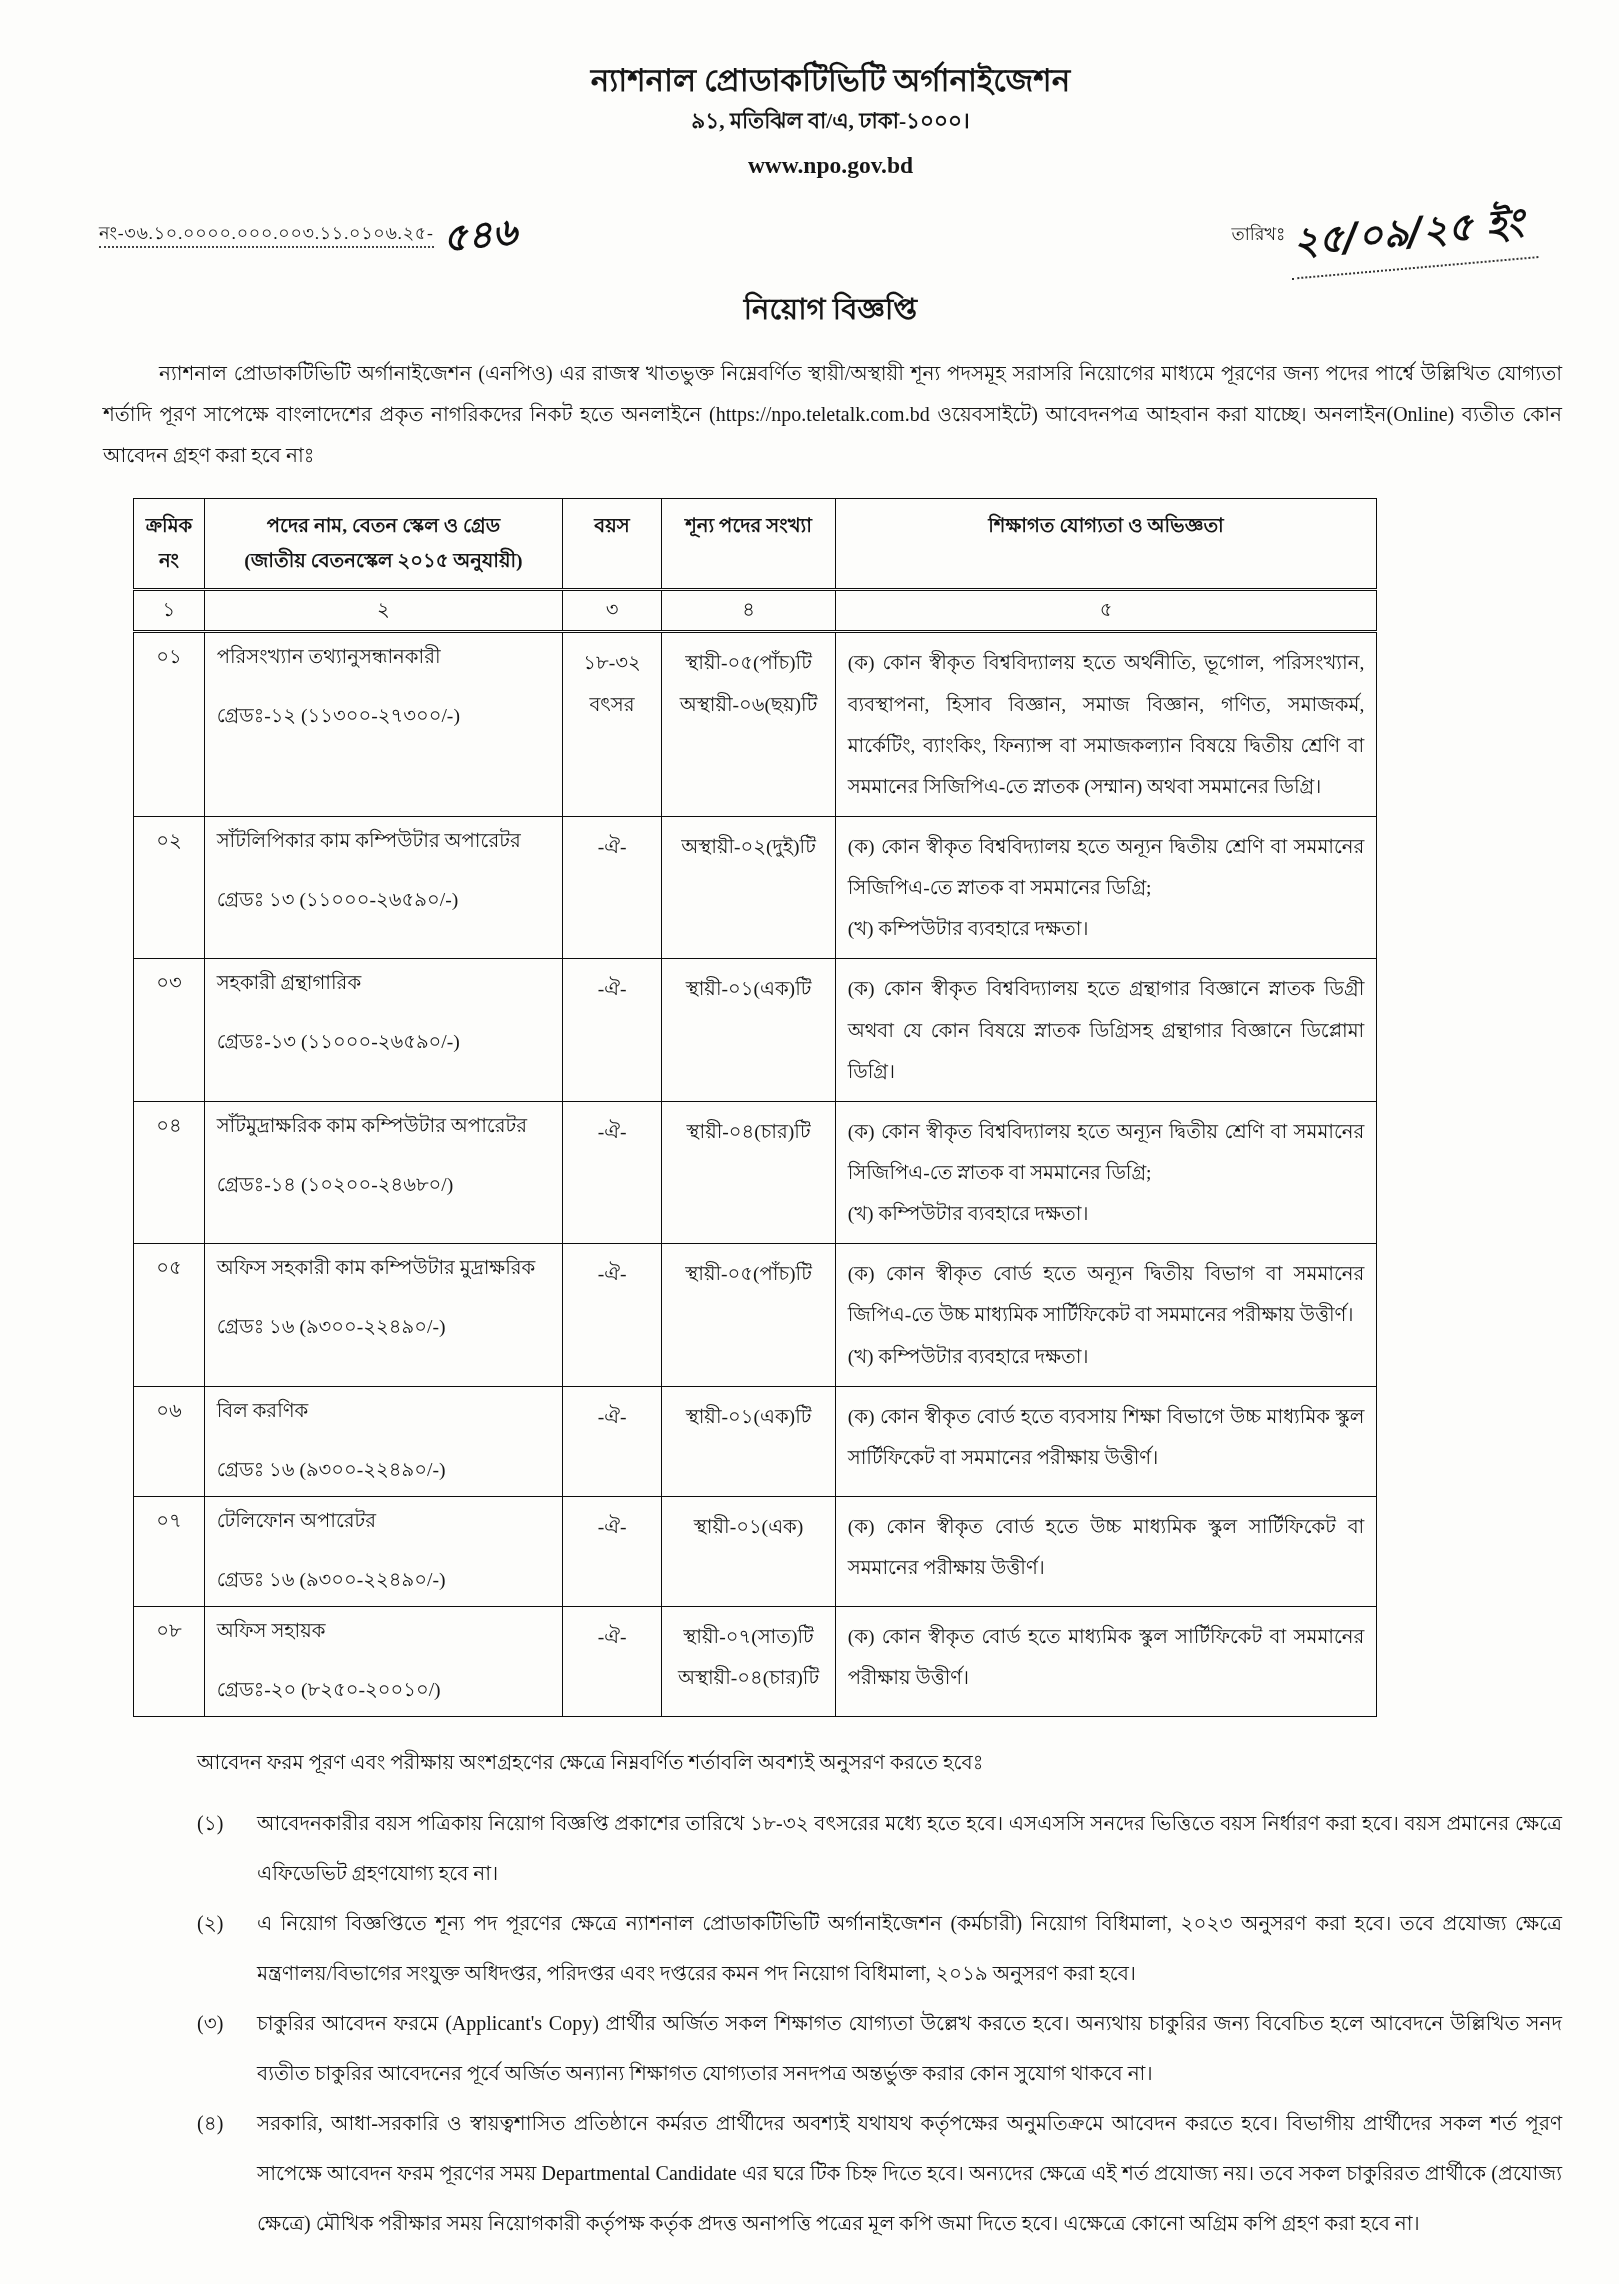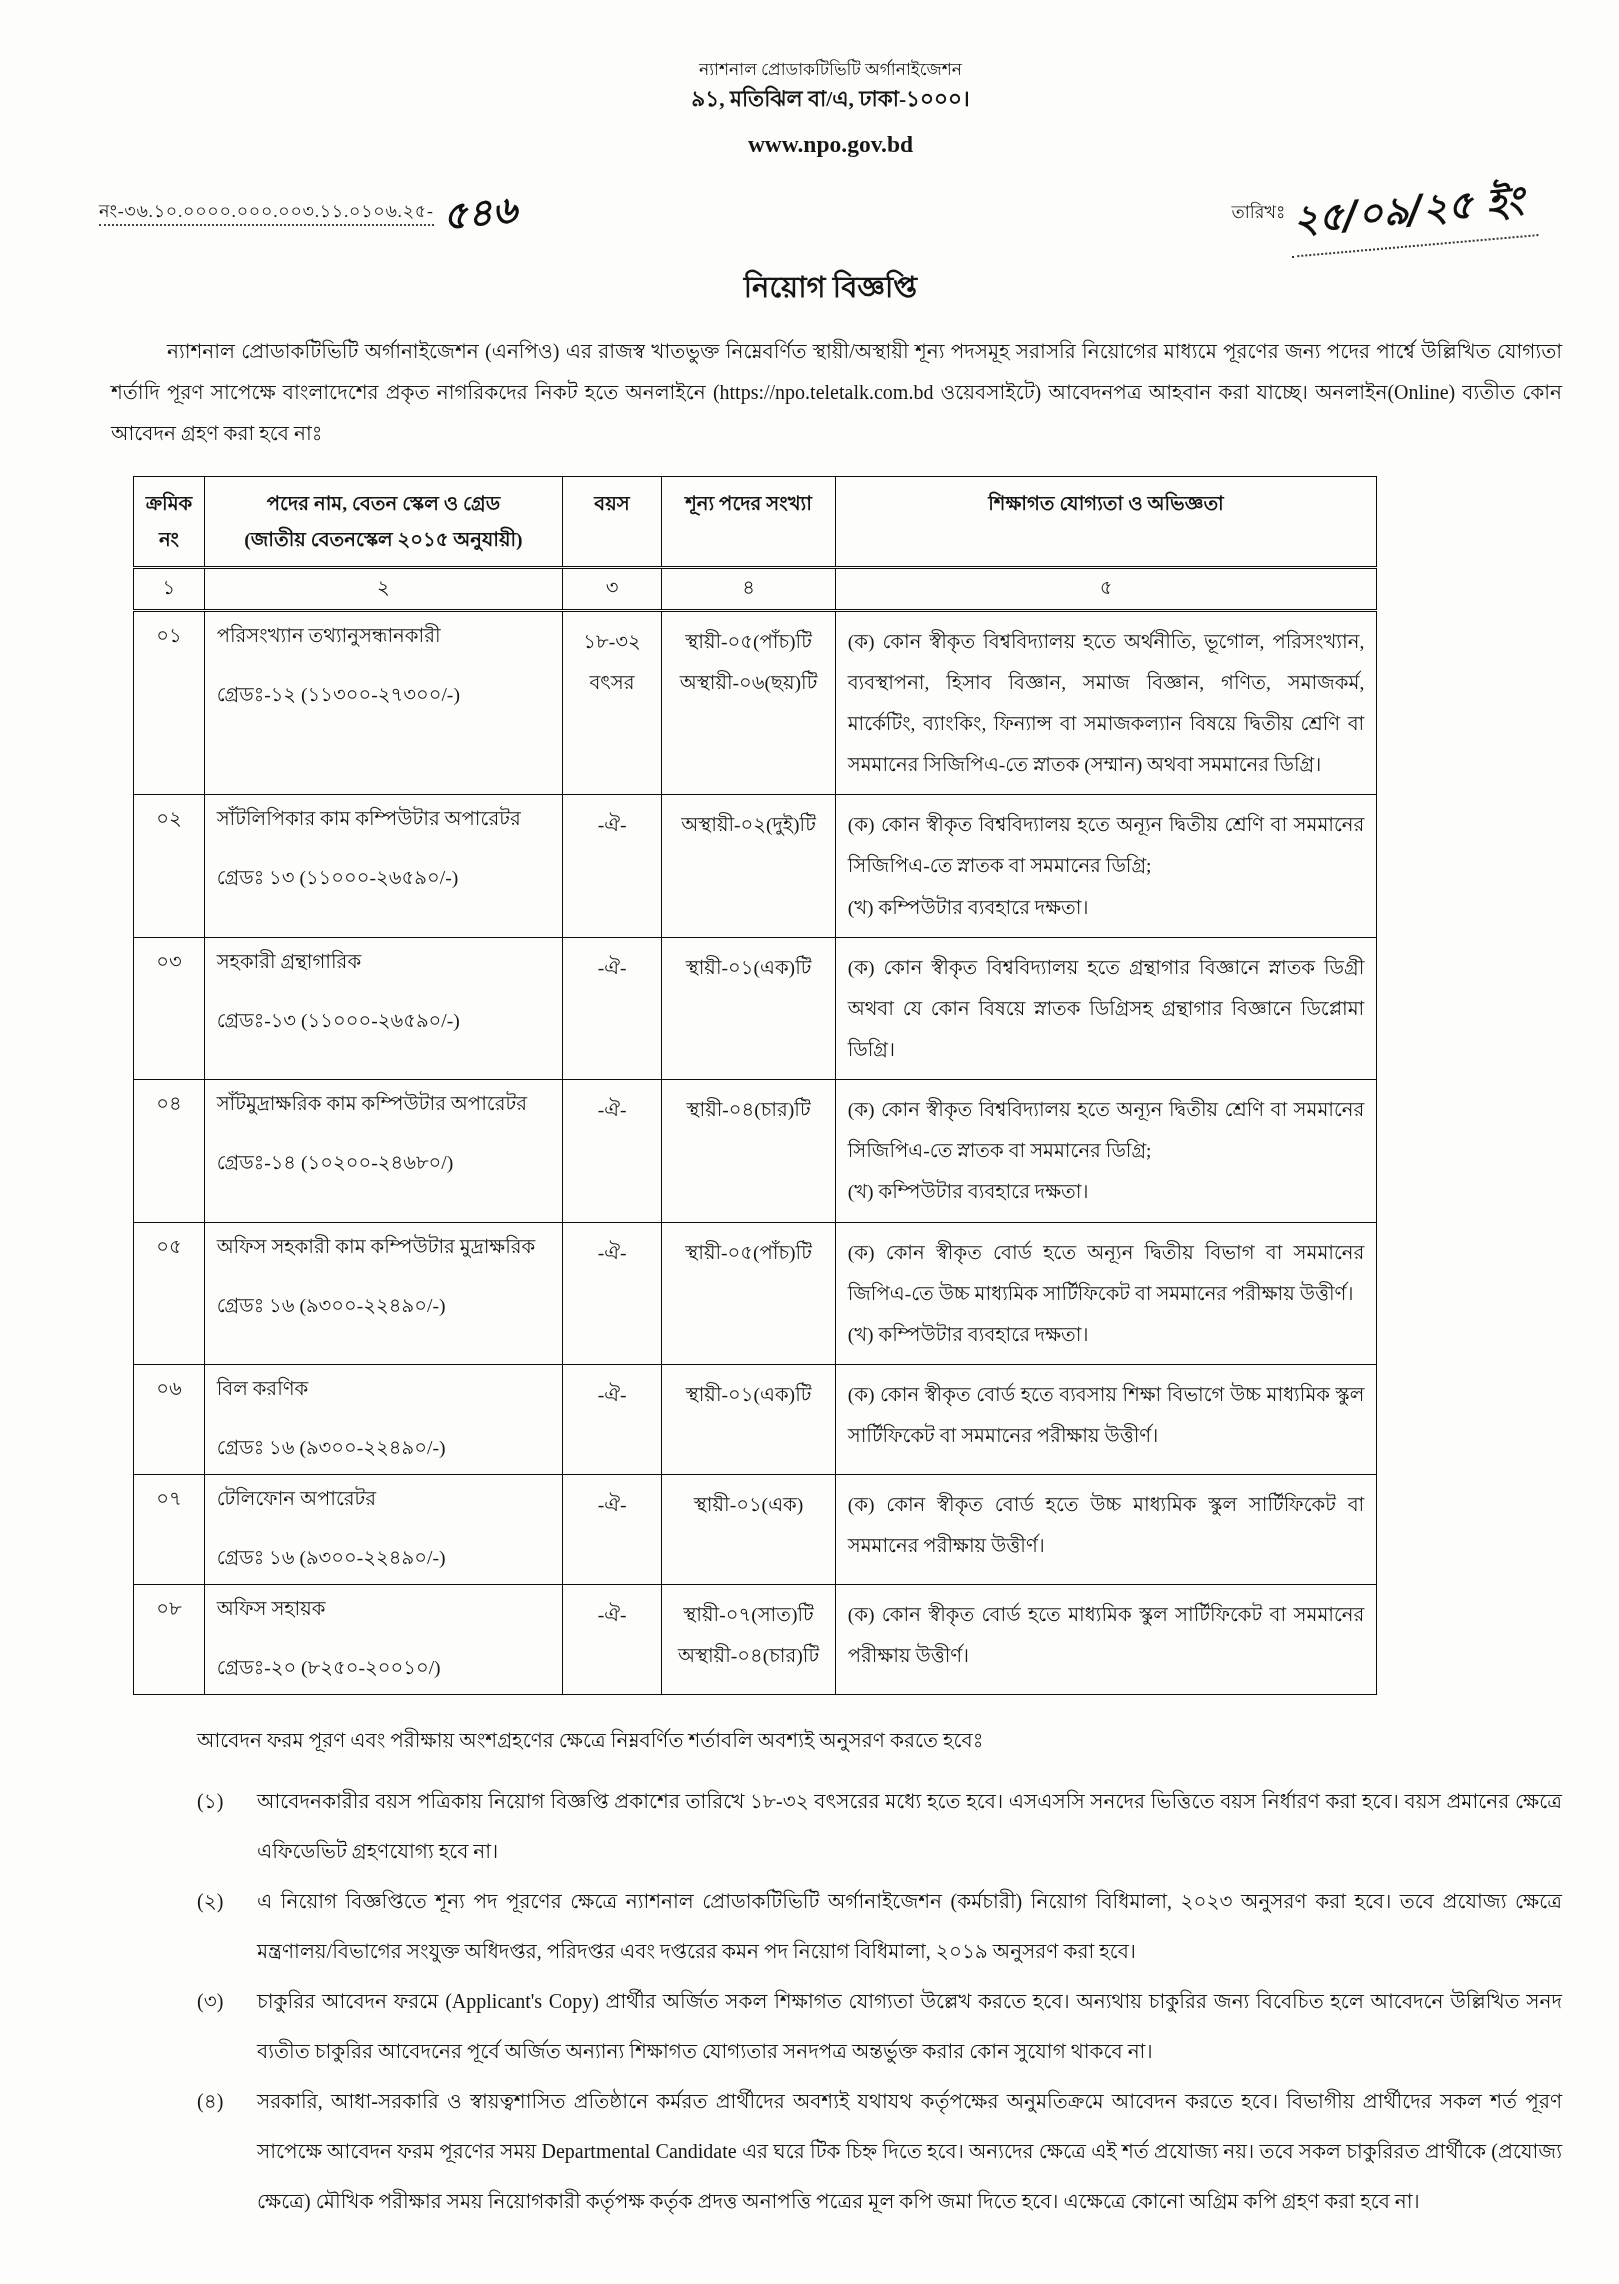--- a/index.html
+++ b/index.html
@@ -9,21 +9,21 @@
     margin:0 auto;
     background:#fdfdfb;
     color:#161616;
     font-family:"Liberation Serif","DejaVu Serif",serif;
     box-sizing:border-box;
     padding:57px 57px 39px 99px;
   }
   
   .letterhead{text-align:center;line-height:1.55;}
   .lh-1{font-size:23.5px;font-weight:bold;}
-  .lh-2{font-size:17px;font-weight:normal;}
+  .lh-2{font-size:31px;font-weight:bold;}
   .lh-3{font-size:23.5px;font-weight:bold;}
   .lh-4{font-size:21.5px;font-weight:bold;}
   .lh-web{font-size:23.5px;font-weight:bold;margin-top:9px;}
   
   .memo-row{display:flex;justify-content:space-between;align-items:flex-end;margin-top:17px;}
   .memo-left{font-size:17.6px;letter-spacing:0.7px;border-bottom:2px dotted #444;padding-bottom:2.6px;}
   .hand{
     font-family:"DejaVu Sans","Liberation Sans",sans-serif;
     font-weight:bold;font-style:italic;color:#111;
   }
@@ -31,21 +31,21 @@
   .memo-right{font-size:17.6px;margin-right:26px;}
   .date-hand{
     font-size:39px;display:inline-block;transform:rotate(-5deg);
     border-bottom:2px dotted #333;padding:0 11.7px 1.3px 3.9px;margin-left:3.9px;vertical-align:-5.2px;
   }
   
   .title{font-size:29px;font-weight:bold;text-align:center;margin:17px 0 6.5px 0;}
   
   .intro{
     font-size:20px;line-height:2.05;text-align:justify;
-    text-indent:56px;margin:18px 0 22px 12px;
+    text-indent:56px;margin:18px 0 22px 4px;
   }
   
   table.vac{
     border-collapse:collapse;width:1244px;margin-left:34px;
     font-size:19.6px;
   }
   table.vac th,table.vac td{
     border:1.3px solid #0d0d0d;
     padding:9px 11.7px;vertical-align:top;
   }

